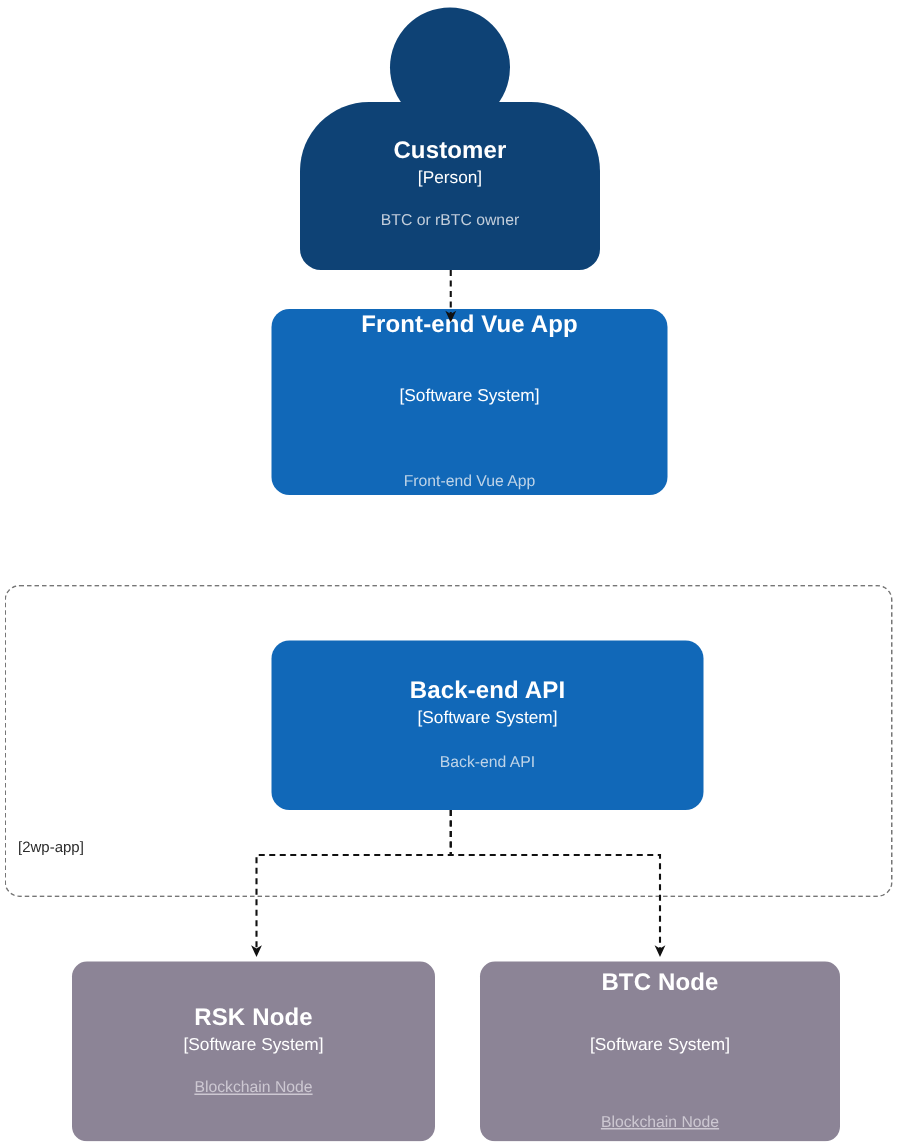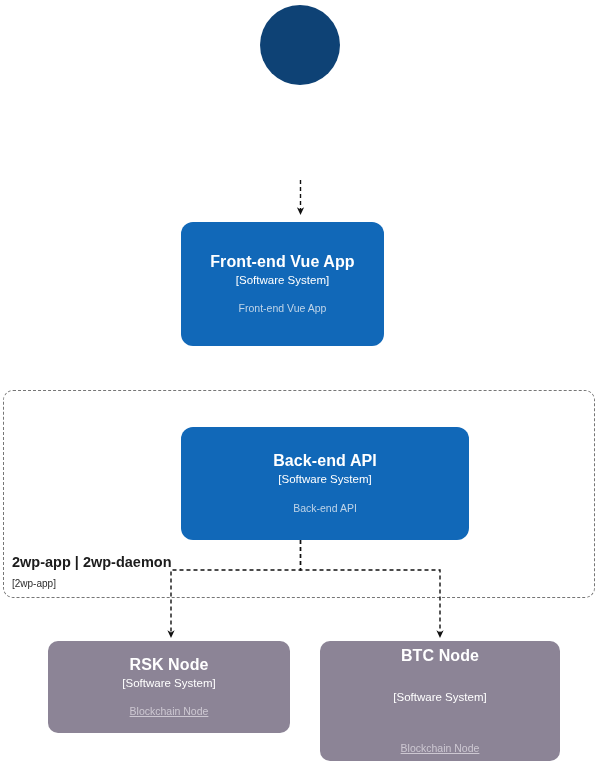--- a/index.html
+++ b/index.html
@@ -87,23 +87,23 @@
   .person-body .c4-desc { color: #c3cedb; }
 
   
   .sys-blue { background: #1168b8; }
   .sys-blue .c4-desc { color: #bfd4e8; }
 
   
   .sys-mauve { background: #8c8496; }
   .sys-mauve .c4-desc { color: #cdc8d2; text-decoration: underline; }
 
-  #box-frontend { left: 181px; top: 222px; width: 203px; height: 124px; }
+  #box-frontend { left: 181px; top: 206px; width: 264px; height: 124px; gap: 29px; }
   #box-backend  { left: 181px; top: 427px; width: 288px; height: 113px; }
-  #box-rsk      { left: 48px;  top: 641px; width: 242px; height: 92px; border-radius: 10px; }
+  #box-rsk      { left: 48px;  top: 641px; width: 242px; height: 120px; border-radius: 10px; }
   #box-btc      { left: 320px; top: 641px; width: 240px; height: 120px; border-radius: 10px; justify-content: space-between; }
 
   
   #boundary {
     position: absolute;
     left: 3px;
     top: 390px;
     width: 592px;
     height: 208px;
     box-sizing: border-box;
@@ -142,31 +142,35 @@
     pointer-events: none;
   }
 </style>
 </head>
 <body>
 
 <div id="canvas">
 
   <div id="person-customer">
     <div class="person-head"></div>
+    <div class="person-body">
+      <div class="c4-title">Customer</div>
+      <div class="c4-type">[Person]</div>
+      <div class="c4-desc">BTC or rBTC owner</div>
+    </div>
   </div>
 
   <div id="box-frontend" class="c4box sys-blue">
     <div class="c4-title">Front-end Vue App</div>
     <div class="c4-type">[Software System]</div>
     <div class="c4-desc">Front-end Vue App</div>
   </div>
 
   <div id="boundary"></div>
   <div id="boundary-labels">
-    <div class="boundary-name">2wp-app | 2wp-daemon</div>
     <div class="boundary-type">[2wp-app]</div>
   </div>
 
   <div id="box-backend" class="c4box sys-blue">
     <div class="c4-title">Back-end API</div>
     <div class="c4-type">[Software System]</div>
     <div class="c4-desc">Back-end API</div>
   </div>
 
   <div id="box-rsk" class="c4box sys-mauve">

